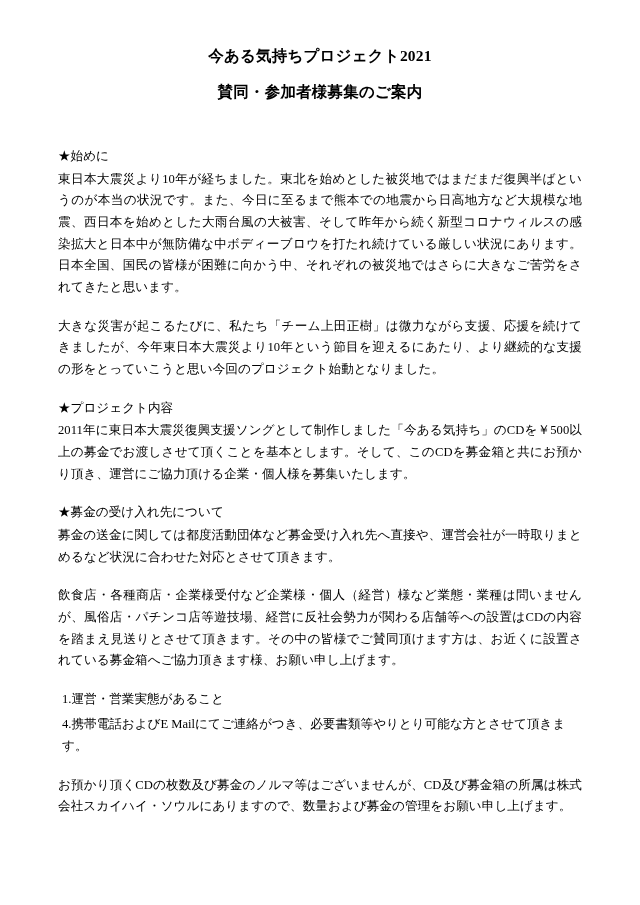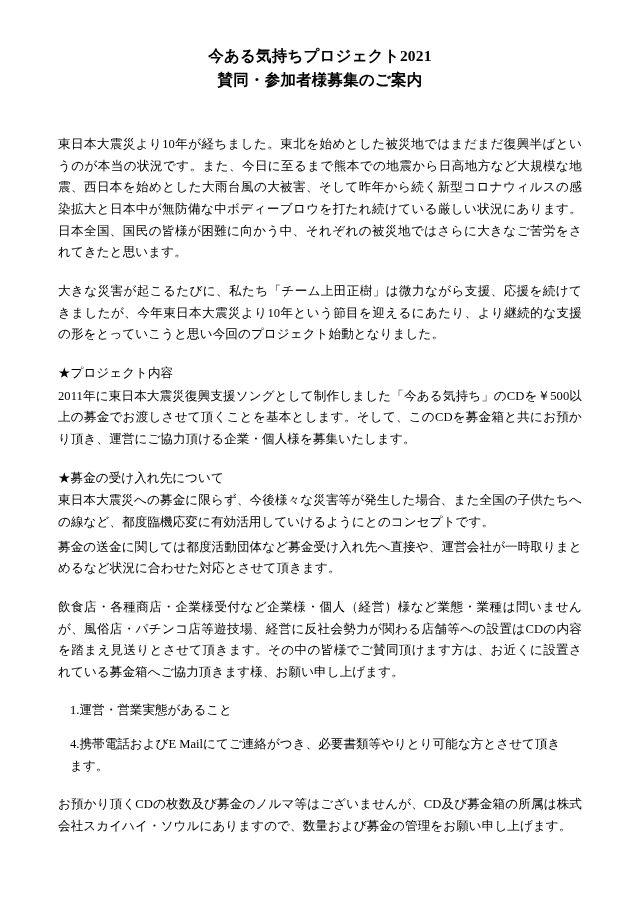--- a/index.html
+++ b/index.html
@@ -24,20 +24,21 @@
   .doc-title {
     text-align: center;
     font-weight: bold;
     font-size: 15.5px;
     line-height: 1.55;
     letter-spacing: 0.2px;
     margin: 0;
   }
   .doc-title .line2 {
     display: block;
+    margin-top: 12px;
   }
   .body-area {
     margin-top: 42px;
   }
   p.para {
     font-size: 12.6px;
     line-height: 1.72;
     margin: 0 0 17px 0;
     text-align: justify;
     text-justify: inter-ideograph;
@@ -53,48 +54,48 @@
     font-weight: normal;
   }
   .list {
     margin: 0 0 17px 0;
     padding: 0;
     list-style: none;
   }
   .list li {
     font-size: 12.6px;
     line-height: 1.72;
-    margin: 12px;
+    margin: 4px;
   }
 </style>
 </head>
 <body>
 
 <div class="page">
 
   <div class="doc-title">
     <span>今ある気持ちプロジェクト2021</span>
     <span class="line2">賛同・参加者様募集のご案内</span>
   </div>
 
   <div class="body-area">
 
     <div>
+      <div class="heading">★始めに</div>
       <p class="para">東日本大震災より10年が経ちました。東北を始めとした被災地ではまだまだ復興半ばというのが本当の状況です。また、今日に至るまで熊本での地震から日高地方など大規模な地震、西日本を始めとした大雨台風の大被害、そして昨年から続く新型コロナウィルスの感染拡大と日本中が無防備な中ボディーブロウを打たれ続けている厳しい状況にあります。日本全国、国民の皆様が困難に向かう中、それぞれの被災地ではさらに大きなご苦労をされてきたと思います。</p>
       <p class="para">大きな災害が起こるたびに、私たち「チーム上田正樹」は微力ながら支援、応援を続けてきましたが、今年東日本大震災より10年という節目を迎えるにあたり、より継続的な支援の形をとっていこうと思い今回のプロジェクト始動となりました。</p>
     </div>
 
     <div>
       <div class="heading">★プロジェクト内容</div>
       <p class="para">2011年に東日本大震災復興支援ソングとして制作しました「今ある気持ち」のCDを￥500以上の募金でお渡しさせて頂くことを基本とします。そして、このCDを募金箱と共にお預かり頂き、運営にご協力頂ける企業・個人様を募集いたします。</p>
     </div>
 
     <div>
       <div class="heading">★募金の受け入れ先について</div>
-      <p class="para tight">東日本大震災への募金に限らず、今後様々な災害等が発生した場合、また全国の子供たちへの線など、都度臨機応変に有効活用していけるようにとのコンセプトです。</p>
       <p class="para">募金の送金に関しては都度活動団体など募金受け入れ先へ直接や、運営会社が一時取りまとめるなど状況に合わせた対応とさせて頂きます。</p>
     </div>
 
     <div>
       <p class="para">飲食店・各種商店・企業様受付など企業様・個人（経営）様など業態・業種は問いませんが、風俗店・パチンコ店等遊技場、経営に反社会勢力が関わる店舗等への設置はCDの内容を踏まえ見送りとさせて頂きます。その中の皆様でご賛同頂けます方は、お近くに設置されている募金箱へご協力頂きます様、お願い申し上げます。</p>
       <ul class="list">
         <li>1.運営・営業実態があること</li>
         <li>4.携帯電話およびE Mailにてご連絡がつき、必要書類等やりとり可能な方とさせて頂きます。</li>
       </ul>
     </div>

